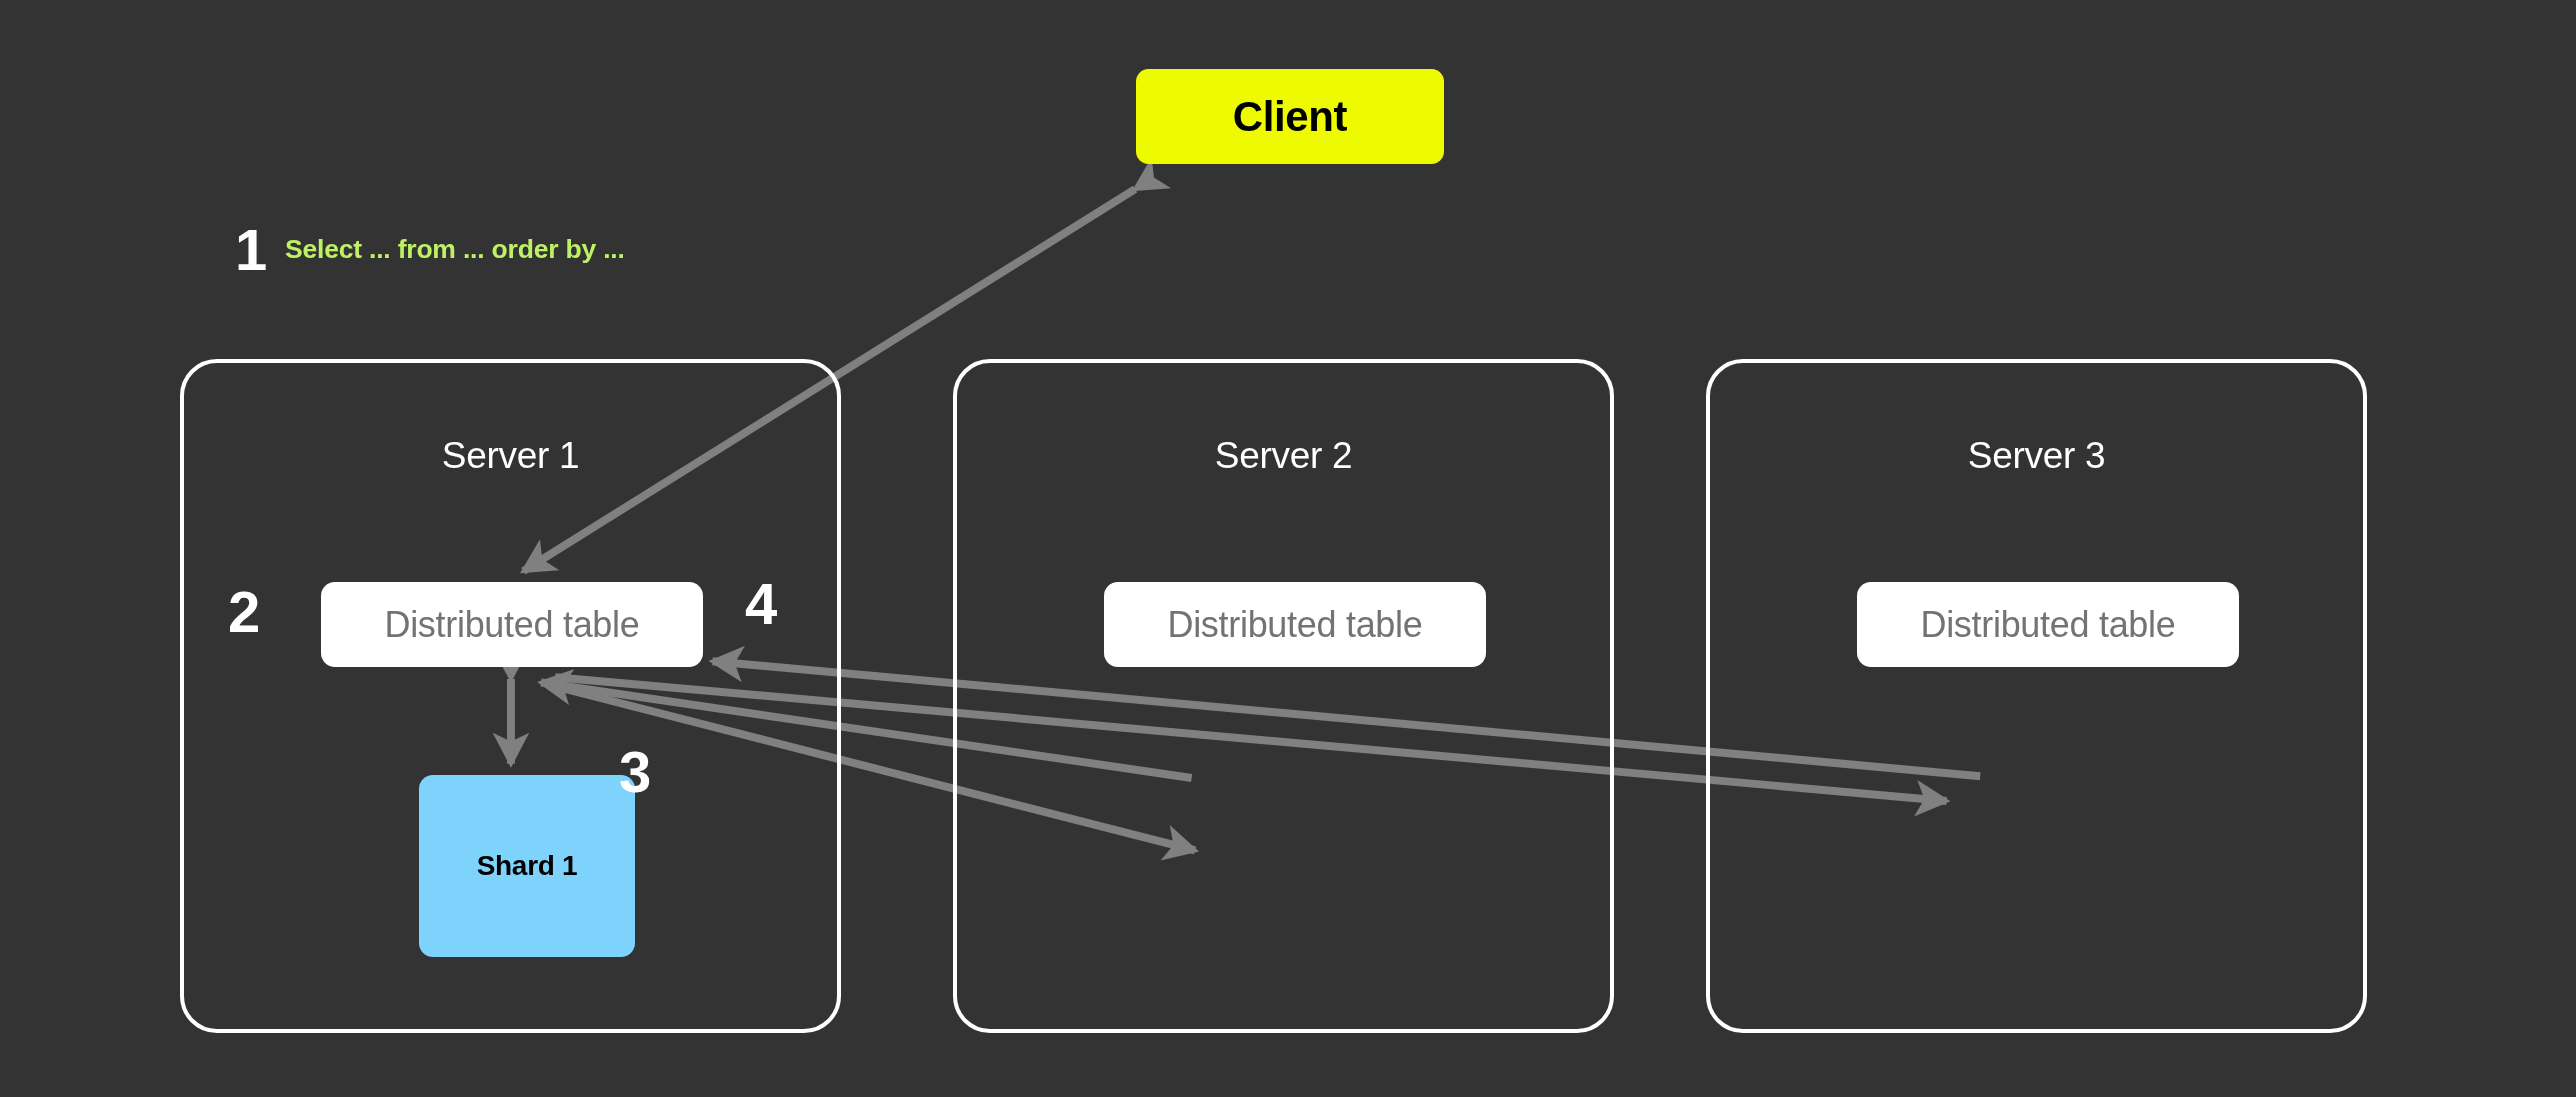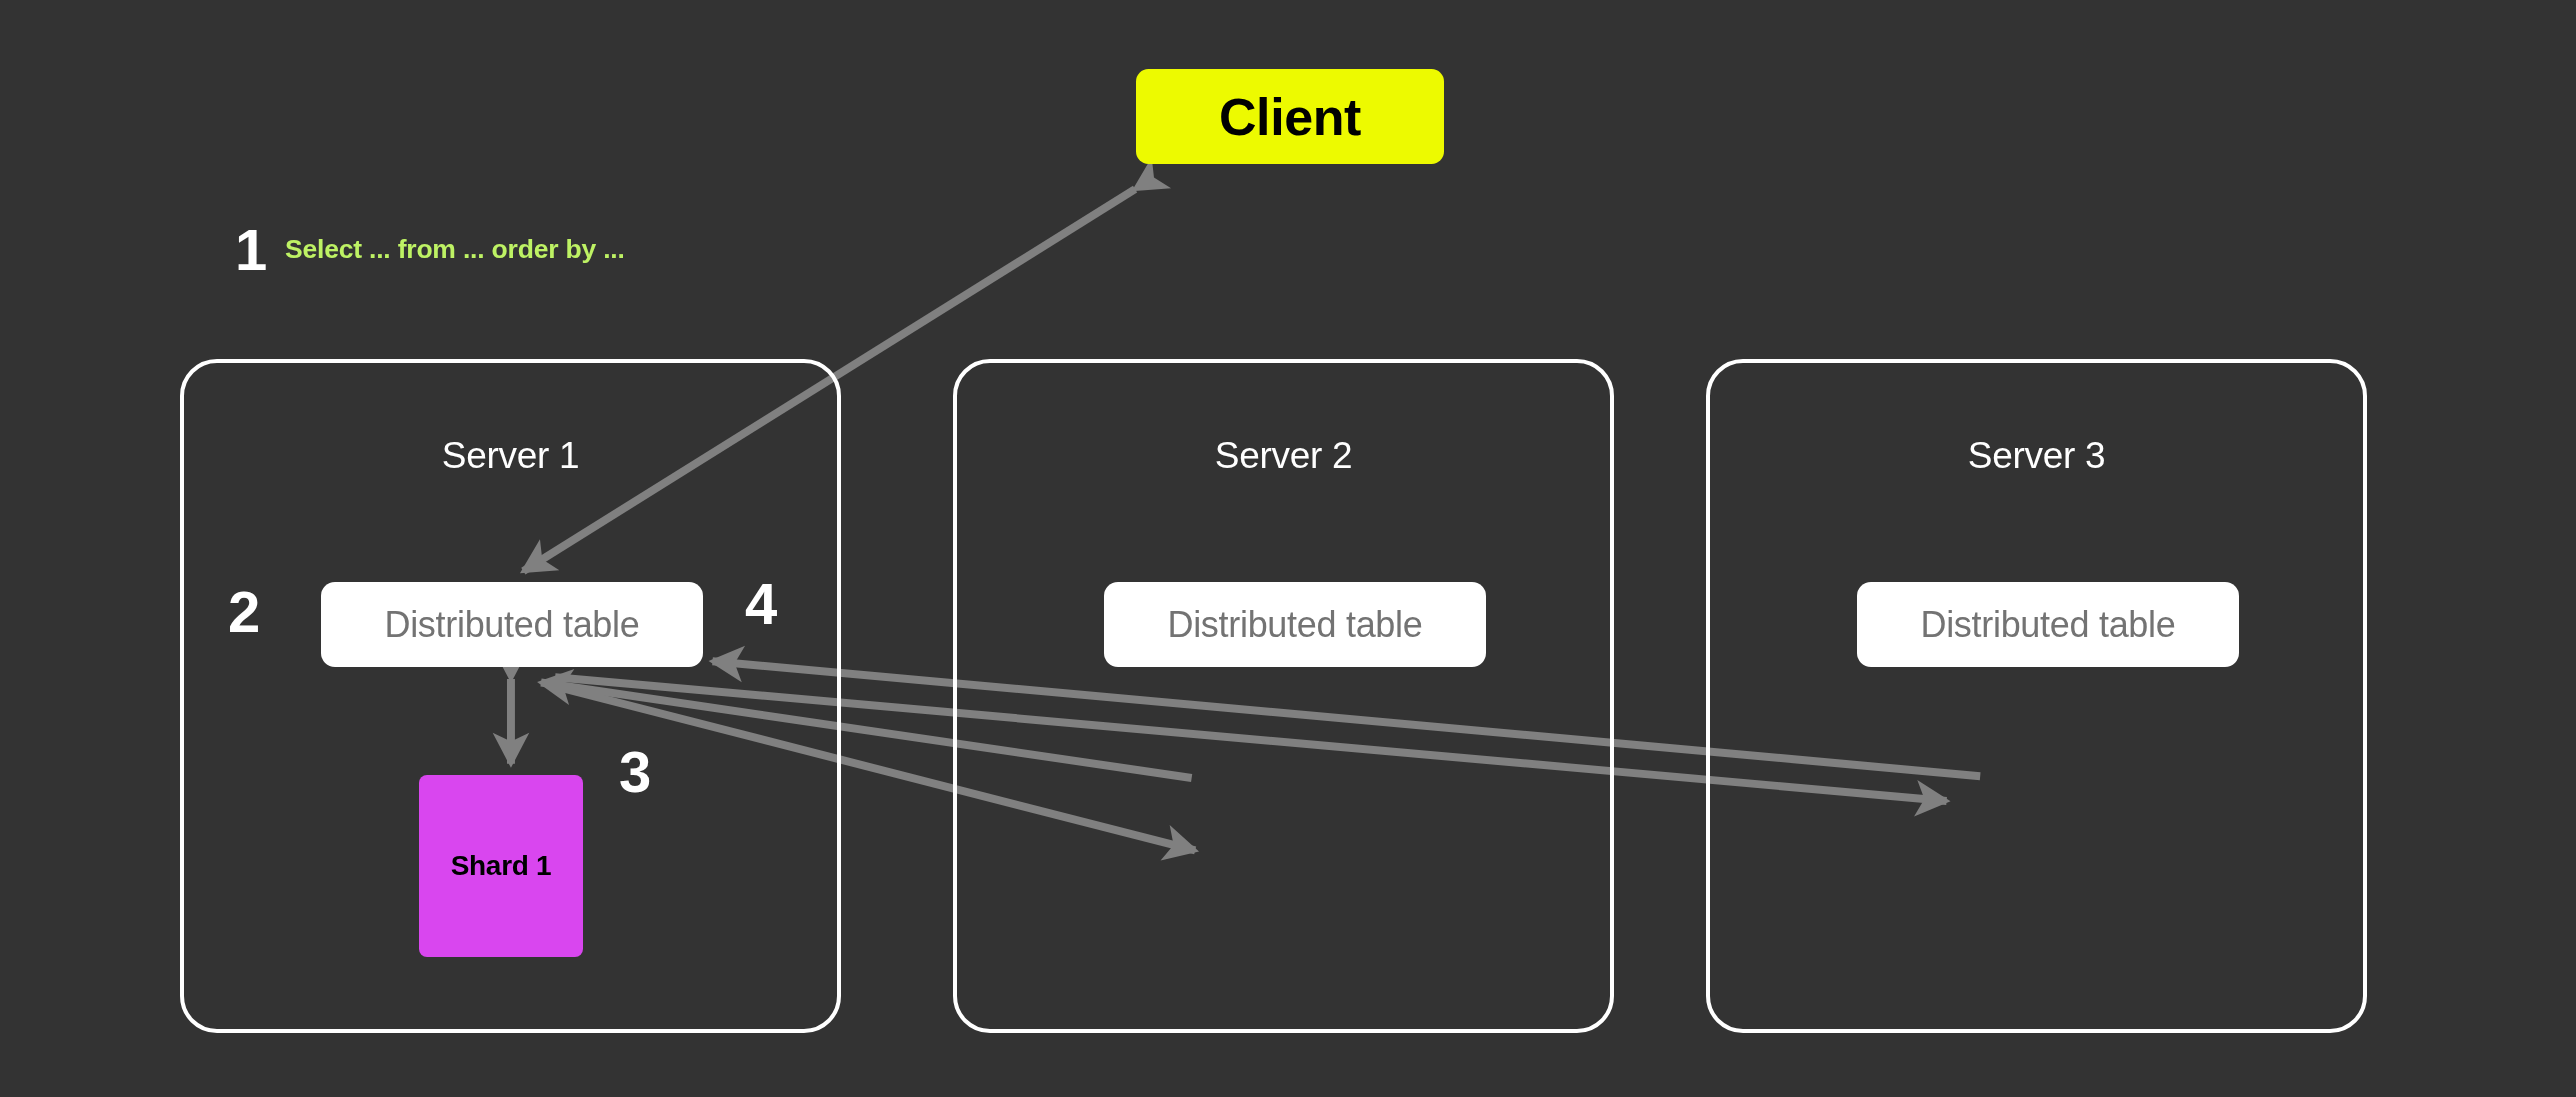--- a/index.html
+++ b/index.html
@@ -33,21 +33,21 @@
     width: 308px;
     height: 95px;
     background: #EDFA00;
     border-radius: 12.4px;
     display: flex;
     align-items: center;
     justify-content: center;
   }
   .client-label {
     color: #000000;
-    font-size: 52px;
+    font-size: 42px;
     font-weight: 700;
     letter-spacing: -0.4px;
   }
   
   .step1-group {
     position: absolute;
     left: 235px;
     top: 221px;
     display: flex;
     align-items: center;
@@ -108,24 +108,24 @@
   .dist-table-label {
     color: #737373;
     font-size: 36px;
     font-weight: 400;
     letter-spacing: -0.3px;
   }
   
   .shard-box {
     position: absolute;
     top: 412px;
-    width: 164px;
+    width: 216px;
     height: 182px;
-    background: #d946ef;
-    border-radius: 8px;
+    background: #7dd3fc;
+    border-radius: 14px;
     display: flex;
     align-items: center;
     justify-content: center;
   }
   #shard-1 { left: 235px; }
   #shard-2 { left: 240px; }
   #shard-3 { left: 262px; }
   .shard-label {
     color: #000000;
     font-size: 28px;

